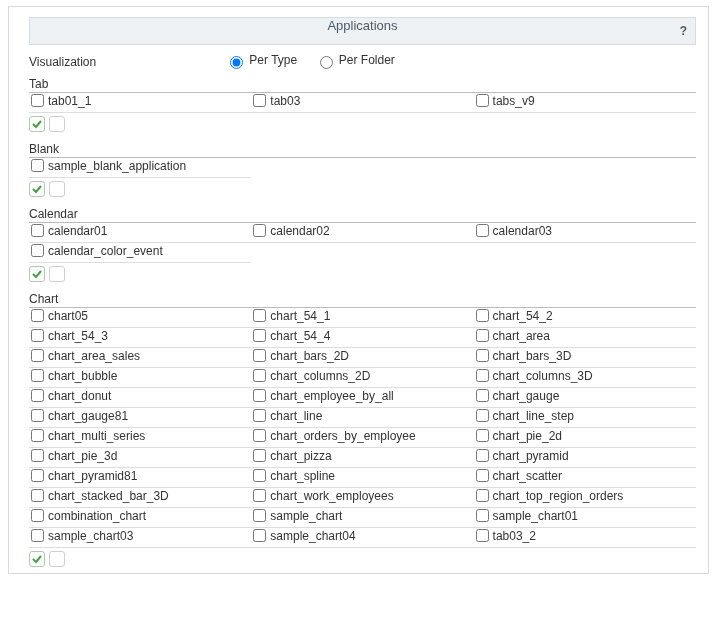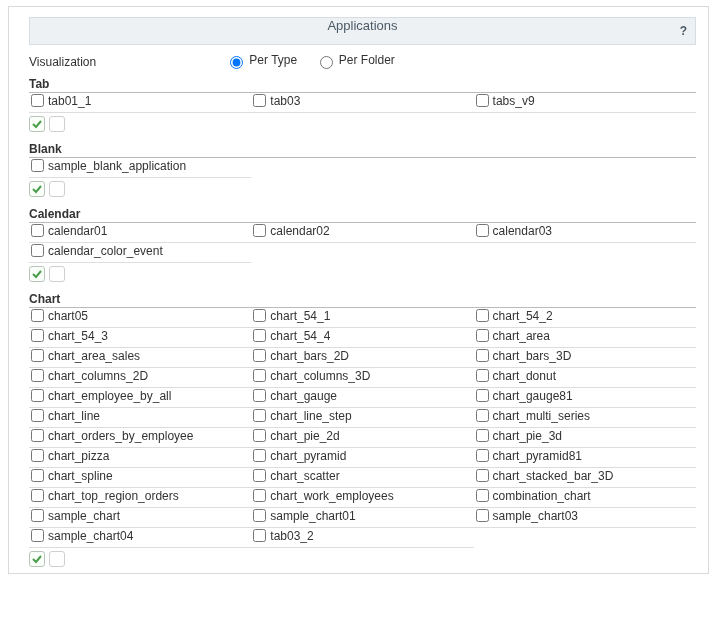--- a/index.html
+++ b/index.html
@@ -49,21 +49,21 @@
     display: flex;
     align-items: flex-end;
     padding: 4px 0 6px 0;
     gap: 36px;
   }
   .viz-label { width: 160px; color: #333; }
   .viz-opts label { margin-right: 14px; color: #333; cursor: pointer; }
   .viz-opts input[type="radio"] { vertical-align: middle; margin-right: 3px; }
 
   .section-title {
-    font-weight: bold;
+    font-weight: normal;
     font-size: 12px;
     color: #333;
     padding: 2px 0 1px 0;
     border-bottom: 1px solid #bbb;
     margin-top: 6px;
   }
   .section-title.first { margin-top: 0; }
 
   .items {
     display: flex;
@@ -227,20 +227,24 @@
           <div class="item">
             <input type="checkbox" style="">
             <span class="item-label">chart_bars_2D</span>
           </div>
           <div class="item">
             <input type="checkbox" style="">
             <span class="item-label">chart_bars_3D</span>
           </div>
           <div class="item">
             <input type="checkbox" style="">
+            <span class="item-label">chart_bubble</span>
+          </div>
+          <div class="item">
+            <input type="checkbox" style="">
             <span class="item-label">chart_columns_2D</span>
           </div>
           <div class="item">
             <input type="checkbox" style="">
             <span class="item-label">chart_columns_3D</span>
           </div>
           <div class="item">
             <input type="checkbox" style="">
             <span class="item-label">chart_donut</span>
           </div>
@@ -299,25 +303,25 @@
           <div class="item">
             <input type="checkbox" style="">
             <span class="item-label">chart_scatter</span>
           </div>
           <div class="item">
             <input type="checkbox" style="">
             <span class="item-label">chart_stacked_bar_3D</span>
           </div>
           <div class="item">
             <input type="checkbox" style="">
+            <span class="item-label">chart_work_employees</span>
+          </div>
+          <div class="item">
+            <input type="checkbox" style="">
             <span class="item-label">chart_top_region_orders</span>
-          </div>
-          <div class="item">
-            <input type="checkbox" style="">
-            <span class="item-label">chart_work_employees</span>
           </div>
           <div class="item">
             <input type="checkbox" style="">
             <span class="item-label">combination_chart</span>
           </div>
           <div class="item">
             <input type="checkbox" style="">
             <span class="item-label">sample_chart</span>
           </div>
           <div class="item">

